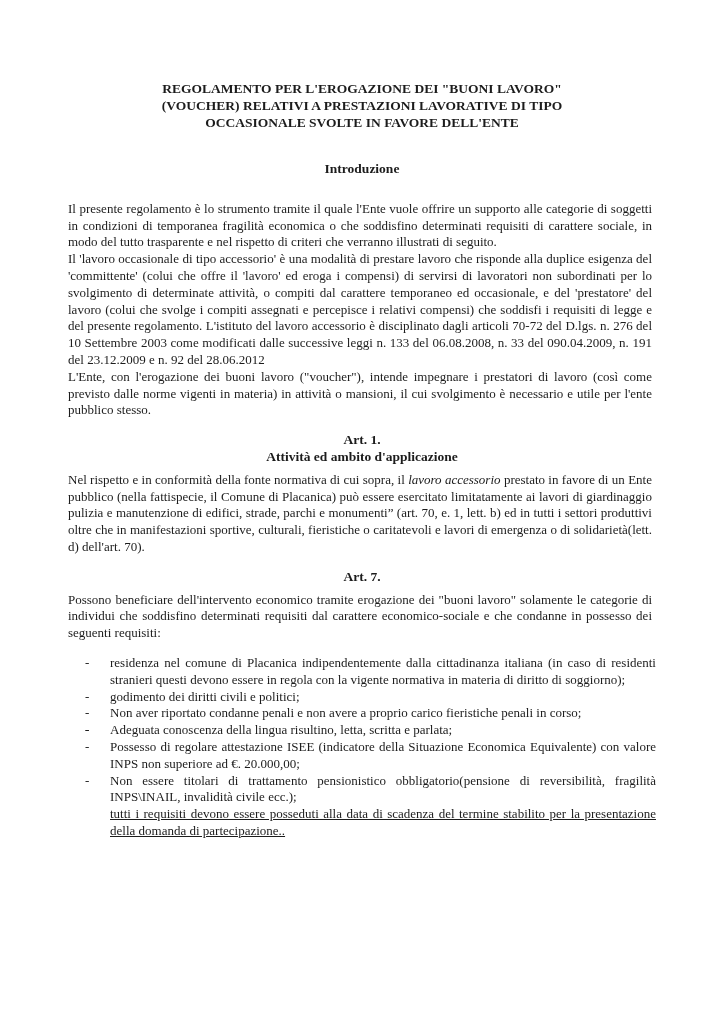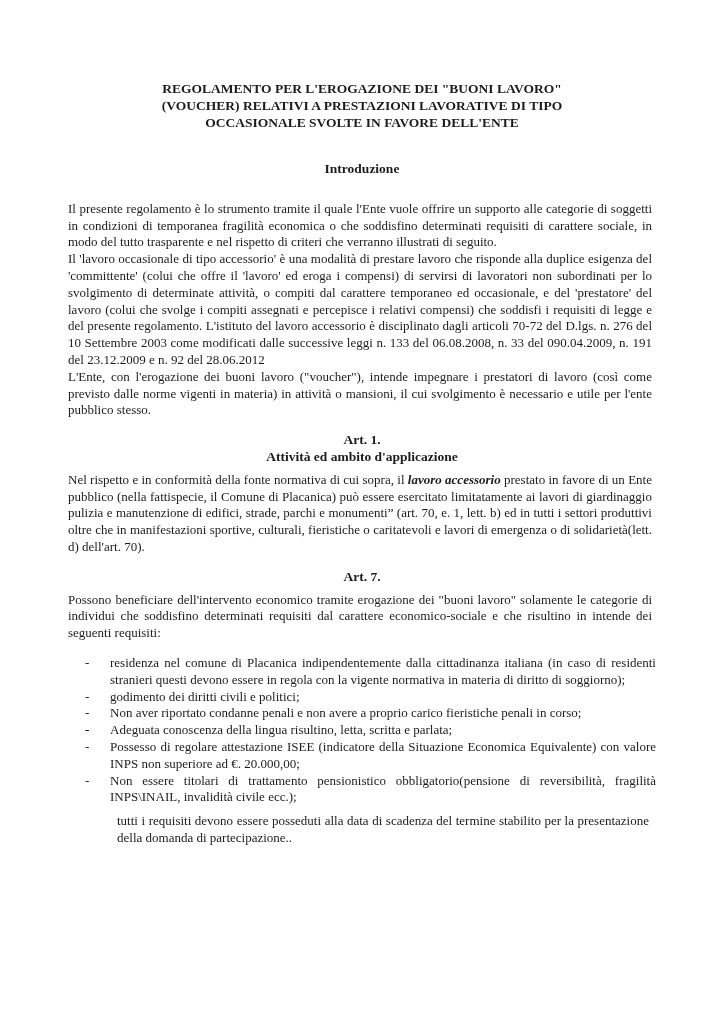--- a/index.html
+++ b/index.html
@@ -54,23 +54,24 @@
   .req-item .marker {
     position: absolute;
     left: 17px;
     top: 0;
   }
   .closing-para {
     padding-left: 42px;
     font-size: 13px;
     line-height: 16.8px;
     text-align: justify;
-    margin: 7px;
+    margin: 0;
+    text-decoration: underline;
   }
-  em.inline-italic { font-style: italic; font-weight: bold; }
+  em.inline-italic { font-style: italic; }
 </style>
 </head>
 <body>
 
 <div class="page">
 
   <h1 class="doc-title">
     <span class="t-line">REGOLAMENTO PER L'EROGAZIONE DEI "BUONI LAVORO"</span>
     <span class="t-line">(VOUCHER) RELATIVI A PRESTAZIONI LAVORATIVE DI TIPO</span>
     <span class="t-line">OCCASIONALE SVOLTE IN FAVORE DELL'ENTE</span>
@@ -94,21 +95,21 @@
       <span class="h-line">Art. 1.</span>
       <span class="h-line">Attività ed ambito d'applicazione</span>
     </h2>
     <p class="para"><span>Nel rispetto e in conformità della fonte normativa di cui sopra, il </span><em class="inline-italic">lavoro accessorio</em><span> prestato in favore di un Ente pubblico (nella fattispecie, il Comune di Placanica) può essere esercitato limitatamente ai lavori di giardinaggio pulizia e manutenzione di edifici, strade, parchi e monumenti” (art. 70, e. 1, lett. b) ed in tutti i settori produttivi oltre che in manifestazioni sportive, culturali, fieristiche o caritatevoli e lavori di emergenza o di solidarietà(lett. d) dell'art. 70).</span></p>
   </section>
 
   <section>
     <h2 class="sec-head">
       <span class="h-line">Art. 7.</span>
     </h2>
-    <p class="para">Possono beneficiare dell'intervento economico tramite erogazione dei "buoni lavoro" solamente le categorie di individui che soddisfino determinati requisiti dal carattere economico-sociale e che risultino in intende dei seguenti requisiti:</p>
+    <p class="para">Possono beneficiare dell'intervento economico tramite erogazione dei "buoni lavoro" solamente le categorie di individui che soddisfino determinati requisiti dal carattere economico-sociale e che condanne in possesso dei seguenti requisiti:</p>
 
     <div class="req-list">
       <div class="req-item">
         <span class="marker">-</span>
         <span>residenza nel comune di Placanica indipendentemente dalla cittadinanza italiana (in caso di residenti stranieri questi devono essere in regola con la vigente normativa in materia di diritto di soggiorno);</span>
       </div>
       <div class="req-item">
         <span class="marker">-</span>
         <span>godimento dei diritti civili e politici;</span>
       </div>

